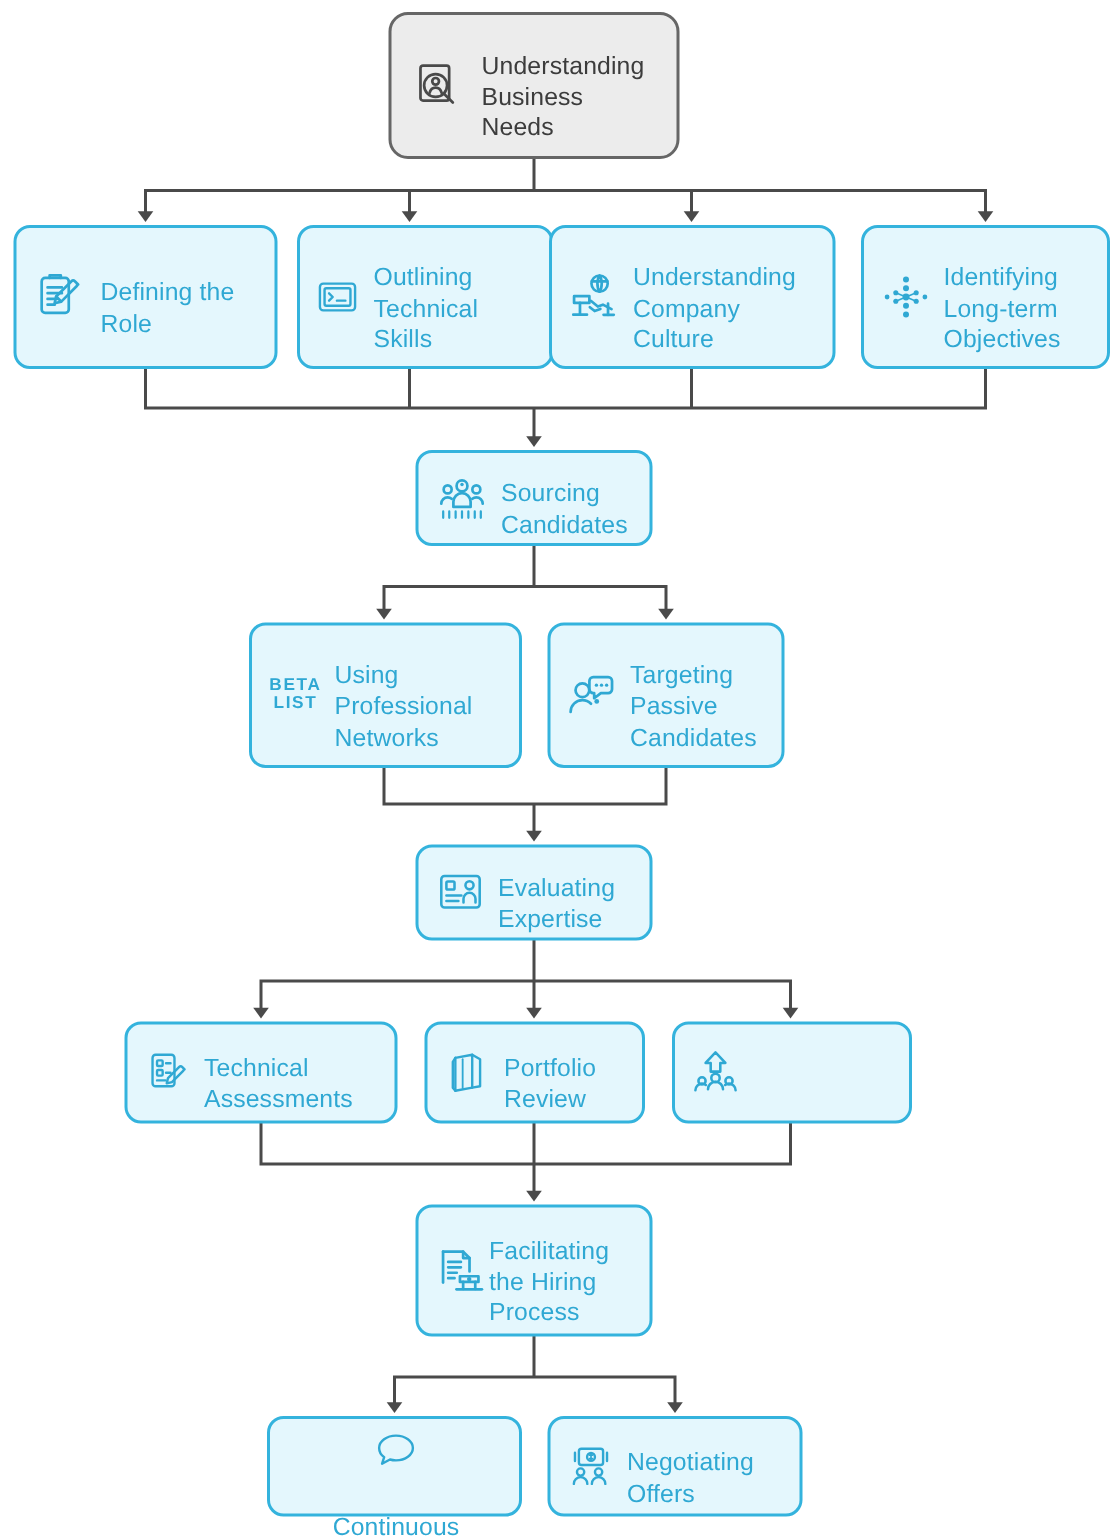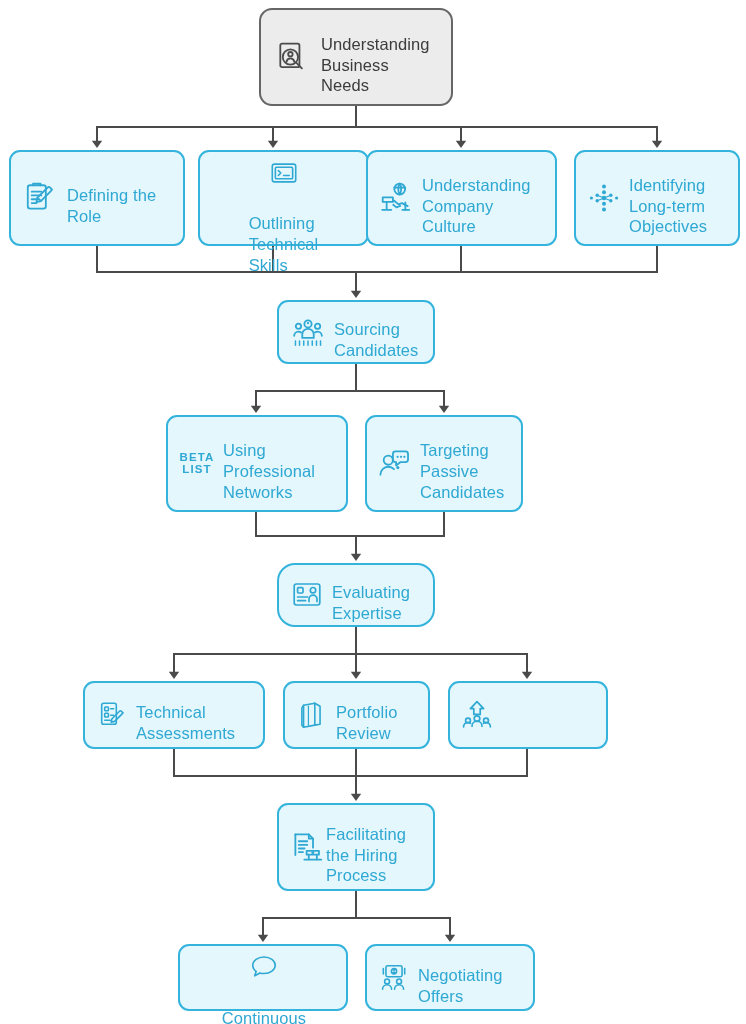--- a/index.html
+++ b/index.html
@@ -134,21 +134,21 @@
             <rect x="4.5" y="4" width="17" height="22" rx="2.2"></rect>
             <path d="M9.5 4V2.4h7V4"></path>
             <path d="M8.2 10h9M8.2 13.6h9M8.2 17.2h6M8.2 20.8h4.5"></path>
             <path d="M27.4 8.2l-2.1-2.1a1.5 1.5 0 00-2.1 0l-9.6 9.6-1 4.2 4.2-1 9.6-9.6a1.5 1.5 0 000-2.1z"></path>
             <path d="M13.6 15.7l3.1 3.1"></path>
           </svg>
         </span>
         <span class="node-label">Defining the
 Role</span>
       </div>
-      <div class="node cyan" style="left: 198px; top: 150px; width: 171px; height: 96px; gap: 9px; padding-left: 10px; flex-direction: column;">
+      <div class="node cyan" style="left: 198px; top: 150px; width: 171px; height: 96px; gap: 9px; padding-left: 10px;">
         <span class="node-icon" style="width: 30px; height: 30px;">
           <svg width="30" height="30" viewBox="0 0 32 32" fill="none" stroke="#2fa8d3" stroke-width="1.7" stroke-linecap="round" stroke-linejoin="round">
             <rect x="3.5" y="6.5" width="25" height="19" rx="2.4"></rect>
             <rect x="6.8" y="9.8" width="18.4" height="12.4" rx="1.2"></rect>
             <path d="M10 13.4l2.6 2.6L10 18.6"></path>
             <path d="M15.6 18.6h6"></path>
           </svg>
         </span>
         <span class="node-label">Outlining
 Technical
@@ -230,21 +230,21 @@
               <circle cx="22.6" cy="9.2" r="1.05"></circle>
               <circle cx="25.8" cy="9.2" r="1.05"></circle>
               <circle cx="19.6" cy="19.4" r="1.5"></circle>
             </g>
           </svg>
         </span>
         <span class="node-label">Targeting
 Passive
 Candidates</span>
       </div>
-      <div class="node cyan" style="left: 277px; top: 563px; width: 158px; height: 64px; gap: 9px; padding-left: 12px; border-radius: 18px;">
+      <div class="node cyan" style="left: 277px; top: 563px; width: 158px; height: 64px; gap: 9px; padding-left: 12px;">
         <span class="node-icon" style="width: 32px; height: 32px;">
           <svg width="32" height="32" viewBox="0 0 32 32" fill="none" stroke="#2fa8d3" stroke-width="1.7" stroke-linecap="round" stroke-linejoin="round">
             <rect x="3.2" y="5" width="25.6" height="21" rx="2.2"></rect>
             <rect x="6.6" y="8.6" width="5.4" height="5.4" rx="0.9"></rect>
             <path d="M6.6 18h10M6.6 21.6h8"></path>
             <circle cx="22" cy="11.2" r="2.7"></circle>
             <path d="M18 22.6v-2.4c0-2.2 1.8-4 4-4s4 1.8 4 4v2.4"></path>
           </svg>
         </span>
         <span class="node-label">Evaluating

